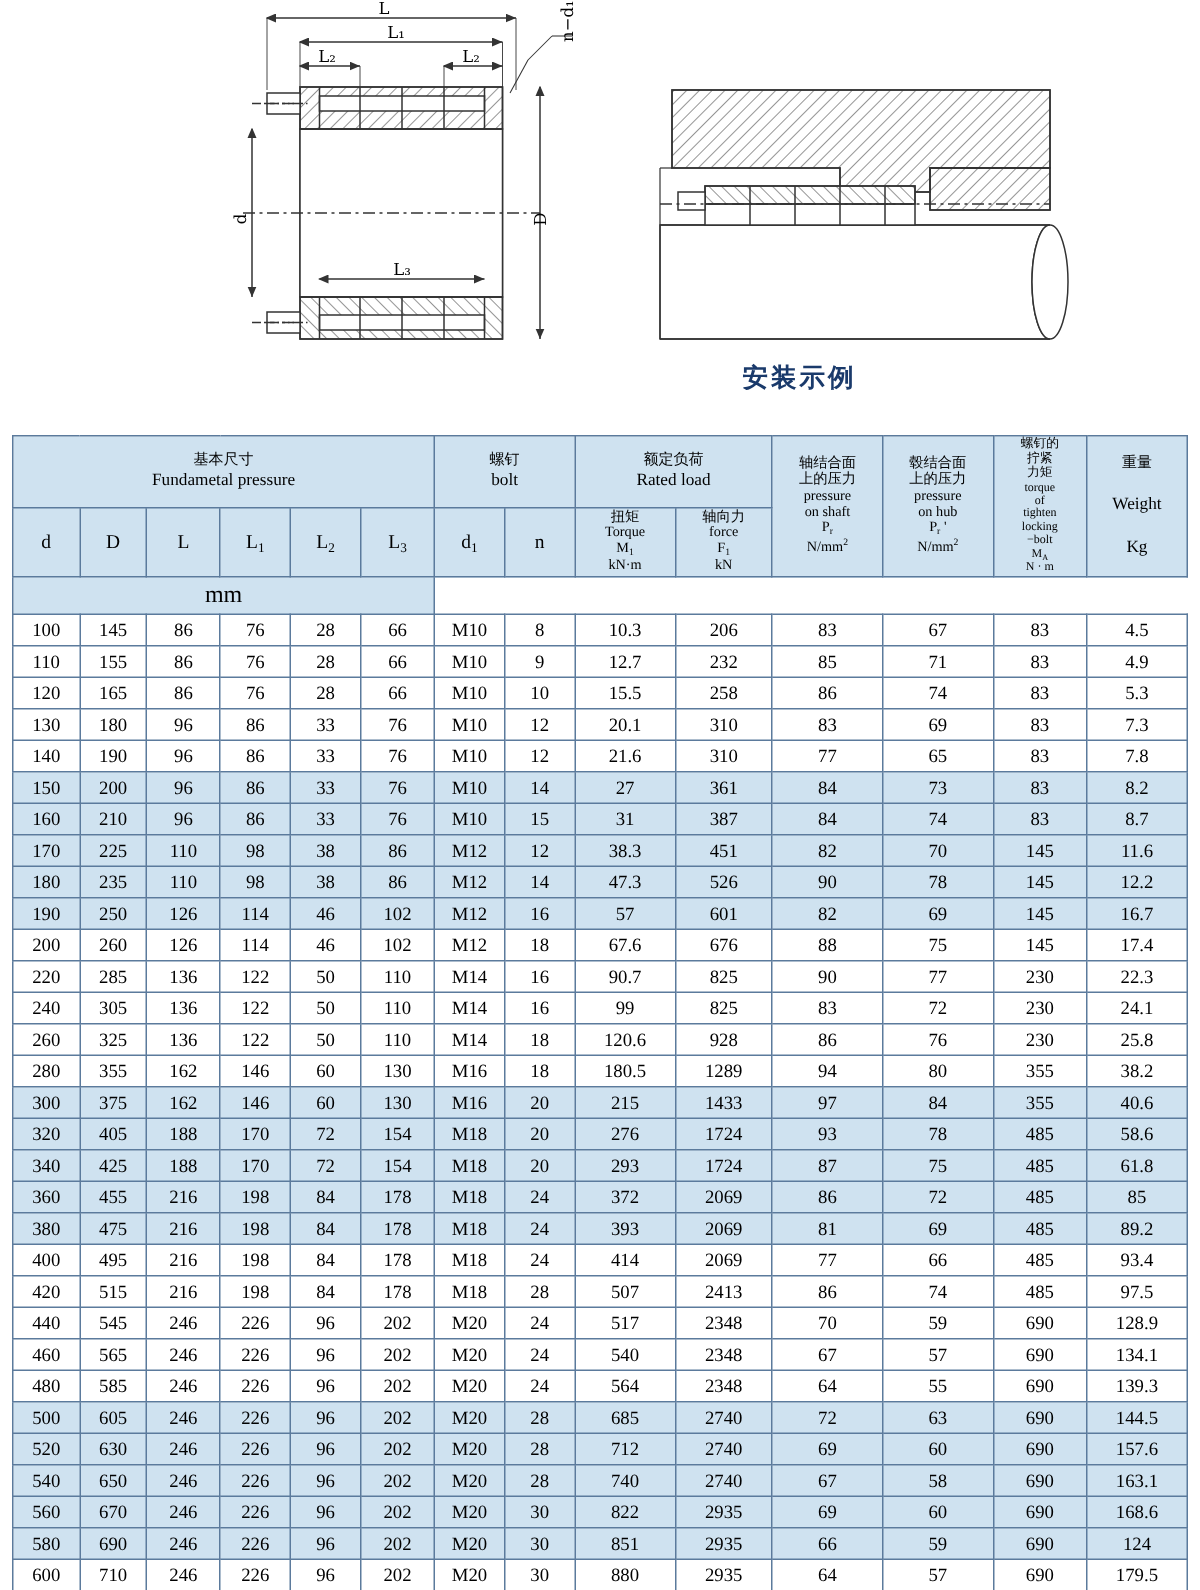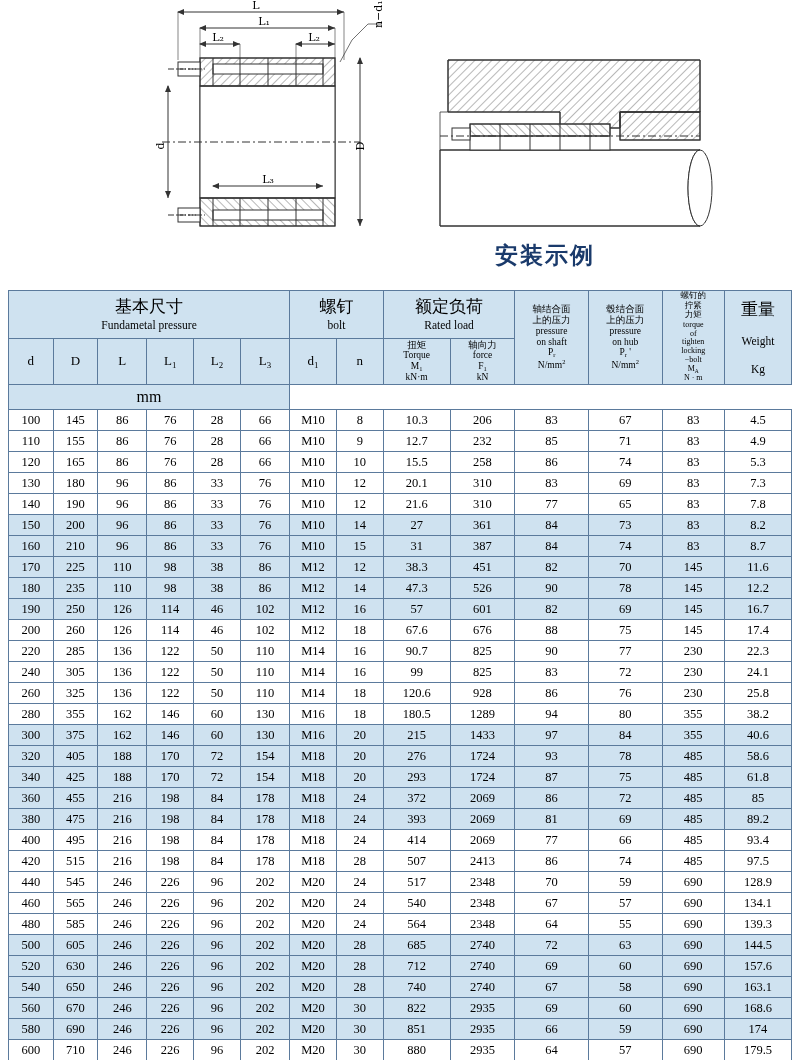--- a/index.html
+++ b/index.html
@@ -28,21 +28,21 @@
     height: 280px;
   }
   .drawing-area svg {
     display: block;
   }
   .install-caption {
     position: absolute;
     left: 495px;
     top: 240px;
     font-family: "DejaVu Sans", sans-serif;
-    font-size: 23px;
+    font-size: 17px;
     font-weight: bold;
     color: #1a3a6b;
     letter-spacing: 2px;
   }
 
   
   .table-wrap {
     position: absolute;
     left: 8px;
     top: 290px;
@@ -64,21 +64,21 @@
     font-weight: normal;
     color: #000;
     padding: 1px 1px;
   }
   .hdr-main {
     font-size: 11.5px;
     line-height: 1.25;
   }
   .hdr-main .cn {
     font-family: "DejaVu Sans", sans-serif;
-    font-size: 17px;
+    font-size: 10px;
   }
   .hdr-sub {
     font-size: 13px;
     height: 26px;
   }
   .hdr-small {
     font-size: 9.5px;
     line-height: 1.15;
   }
   .hdr-small .cn {
@@ -807,21 +807,21 @@
             <td>226</td>
             <td>96</td>
             <td>202</td>
             <td>M20</td>
             <td>30</td>
             <td>851</td>
             <td>2935</td>
             <td>66</td>
             <td>59</td>
             <td>690</td>
-            <td>174</td>
+            <td>124</td>
           </tr>
           <tr>
             <td>600</td>
             <td>710</td>
             <td>246</td>
             <td>226</td>
             <td>96</td>
             <td>202</td>
             <td>M20</td>
             <td>30</td>

